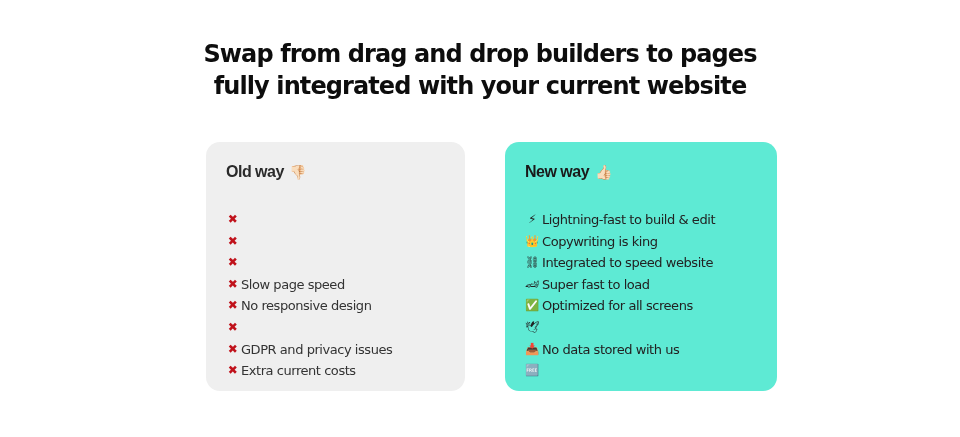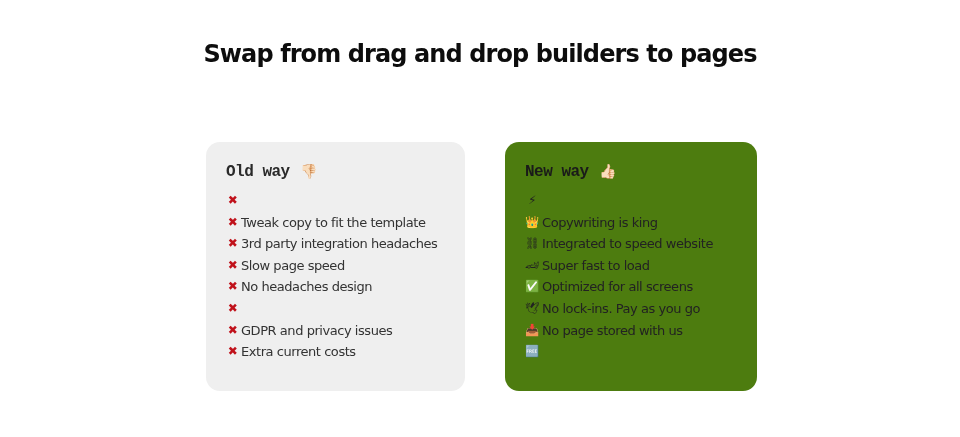--- a/index.html
+++ b/index.html
@@ -31,29 +31,29 @@
     .headline div { white-space: nowrap; }
     .card {
       position: absolute;
       top: 142px;
       height: 249px;
       border-radius: 14px;
       box-sizing: border-box;
       padding: 18px 0 0 20px;
     }
     .card.old { left: 206px; width: 259px; background: #efefef; }
-    .card.new { left: 505px; width: 252px; background: #4d7c0f; }
+    .card.new { left: 505px; width: 272px; background: #5eead4; }
     .card-title {
-      font-family: Liberation Mono, monospace;
+      font-family: Liberation Sans, sans-serif;
       font-size: 16px;
       font-weight: bold;
       letter-spacing: -0.5px;
       line-height: 24px;
       color: #1a1a1a;
-      margin-bottom: 6px;
+      margin-bottom: 25px;
       white-space: nowrap;
     }
     .card.old .card-title { font-weight: 600; color: #2a2a2a; }
     .card-title .emoji { font-size: 14px; margin-left: 2px; }
     ul.items {
       list-style: none;
       margin: 0;
       padding: 0;
     }
     ul.items li {
@@ -82,46 +82,45 @@
       margin-right: 3px;
       text-align: center;
       font-size: 11.5px;
     }
   </style>
 </head>
 <body>
 
 <div class="headline">
   <div>Swap from drag and drop builders to pages</div>
+  <div>fully integrated with your current website</div>
 </div>
 
 <div class="card old">
   <div class="card-title">
     <span>Old way</span>
     <span class="emoji">👎🏻</span>
   </div>
   <ul class="items">
     <li>
         <span class="mark">✖</span>
       </li>
     <li>
         <span class="mark">✖</span>
-        <span>Tweak copy to fit the template</span>
       </li>
     <li>
         <span class="mark">✖</span>
-        <span>3rd party integration headaches</span>
       </li>
     <li>
         <span class="mark">✖</span>
         <span>Slow page speed</span>
       </li>
     <li>
         <span class="mark">✖</span>
-        <span>No headaches design</span>
+        <span>No responsive design</span>
       </li>
     <li>
         <span class="mark">✖</span>
       </li>
     <li>
         <span class="mark">✖</span>
         <span>GDPR and privacy issues</span>
       </li>
     <li>
         <span class="mark">✖</span>
@@ -131,42 +130,42 @@
 </div>
 
 <div class="card new">
   <div class="card-title">
     <span>New way</span>
     <span class="emoji">👍🏻</span>
   </div>
   <ul class="items">
     <li>
         <span class="emoji-icon">⚡</span>
+        <span>Lightning-fast to build &amp; edit</span>
       </li>
     <li>
         <span class="emoji-icon">👑</span>
         <span>Copywriting is king</span>
       </li>
     <li>
         <span class="emoji-icon">⛓</span>
         <span>Integrated to speed website</span>
       </li>
     <li>
         <span class="emoji-icon">🏎</span>
         <span>Super fast to load</span>
       </li>
     <li>
         <span class="emoji-icon">✅</span>
         <span>Optimized for all screens</span>
       </li>
     <li>
         <span class="emoji-icon">🕊</span>
-        <span>No lock-ins. Pay as you go</span>
       </li>
     <li>
         <span class="emoji-icon">📥</span>
-        <span>No page stored with us</span>
+        <span>No data stored with us</span>
       </li>
     <li>
         <span class="emoji-icon">🆓</span>
       </li>
   </ul>
 </div>
 
 </body></html>

